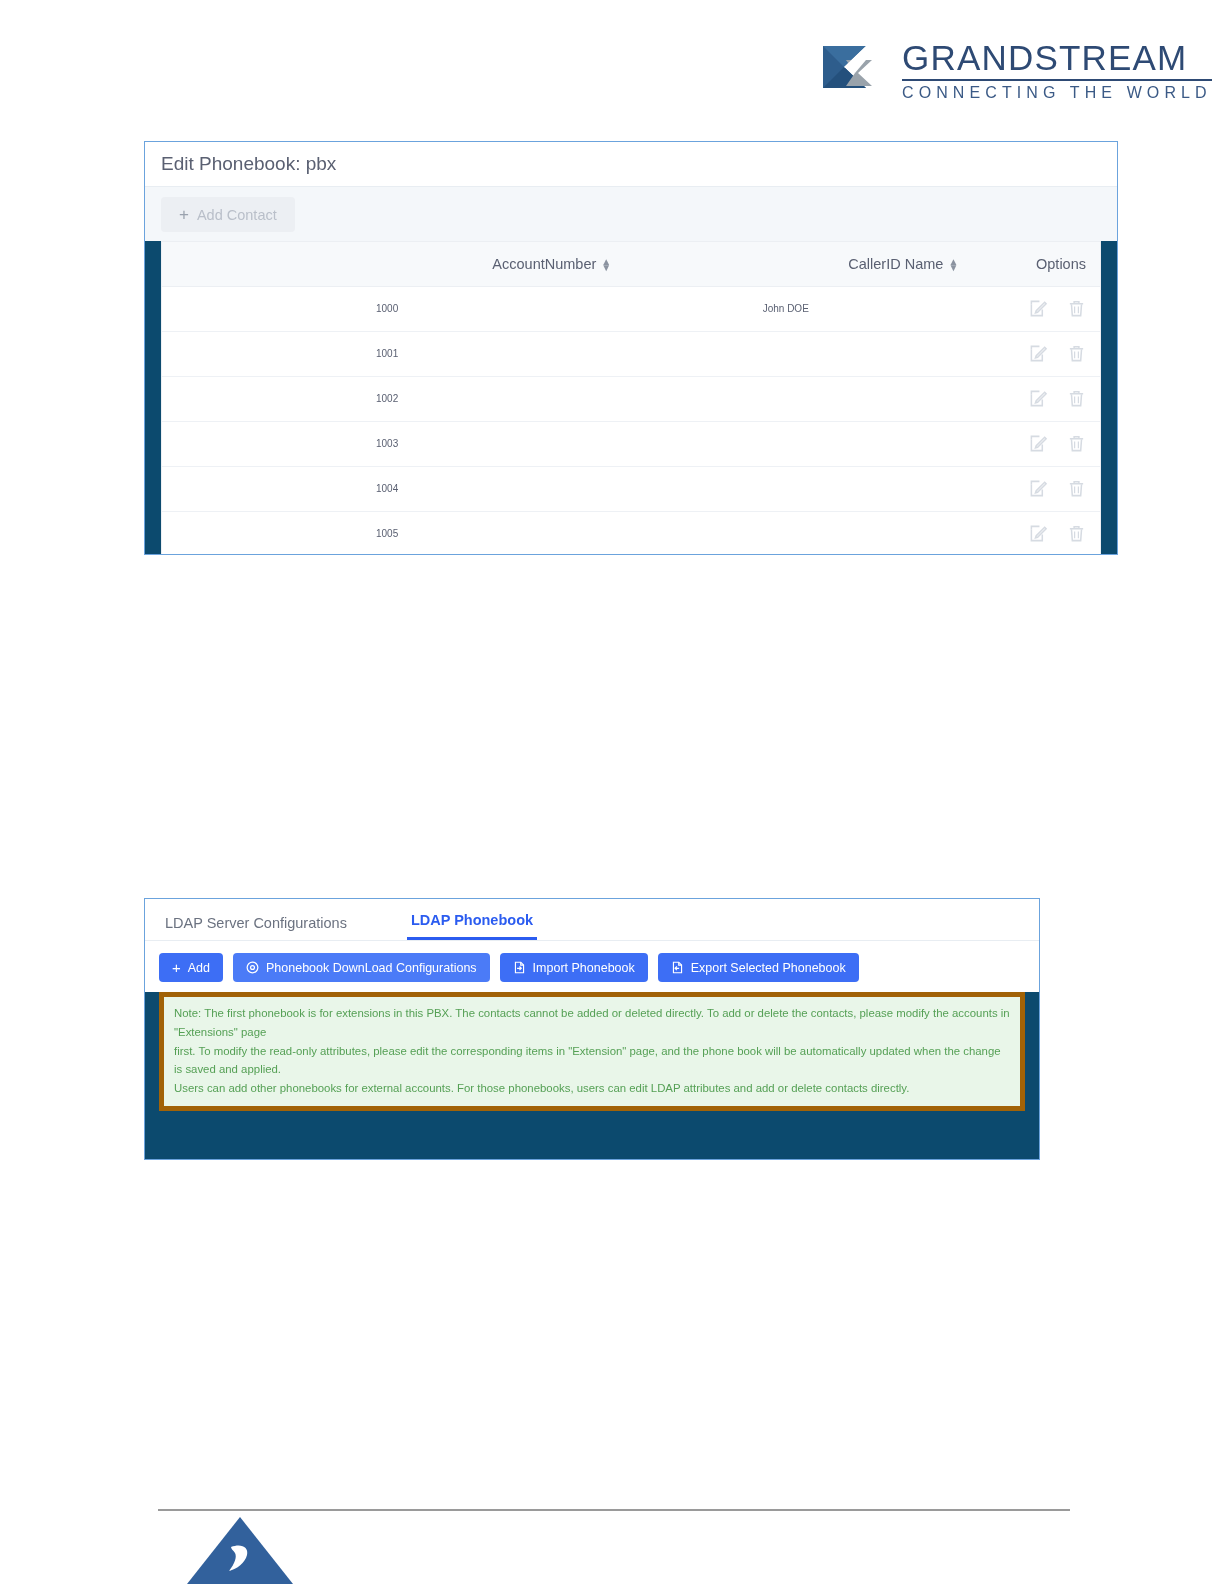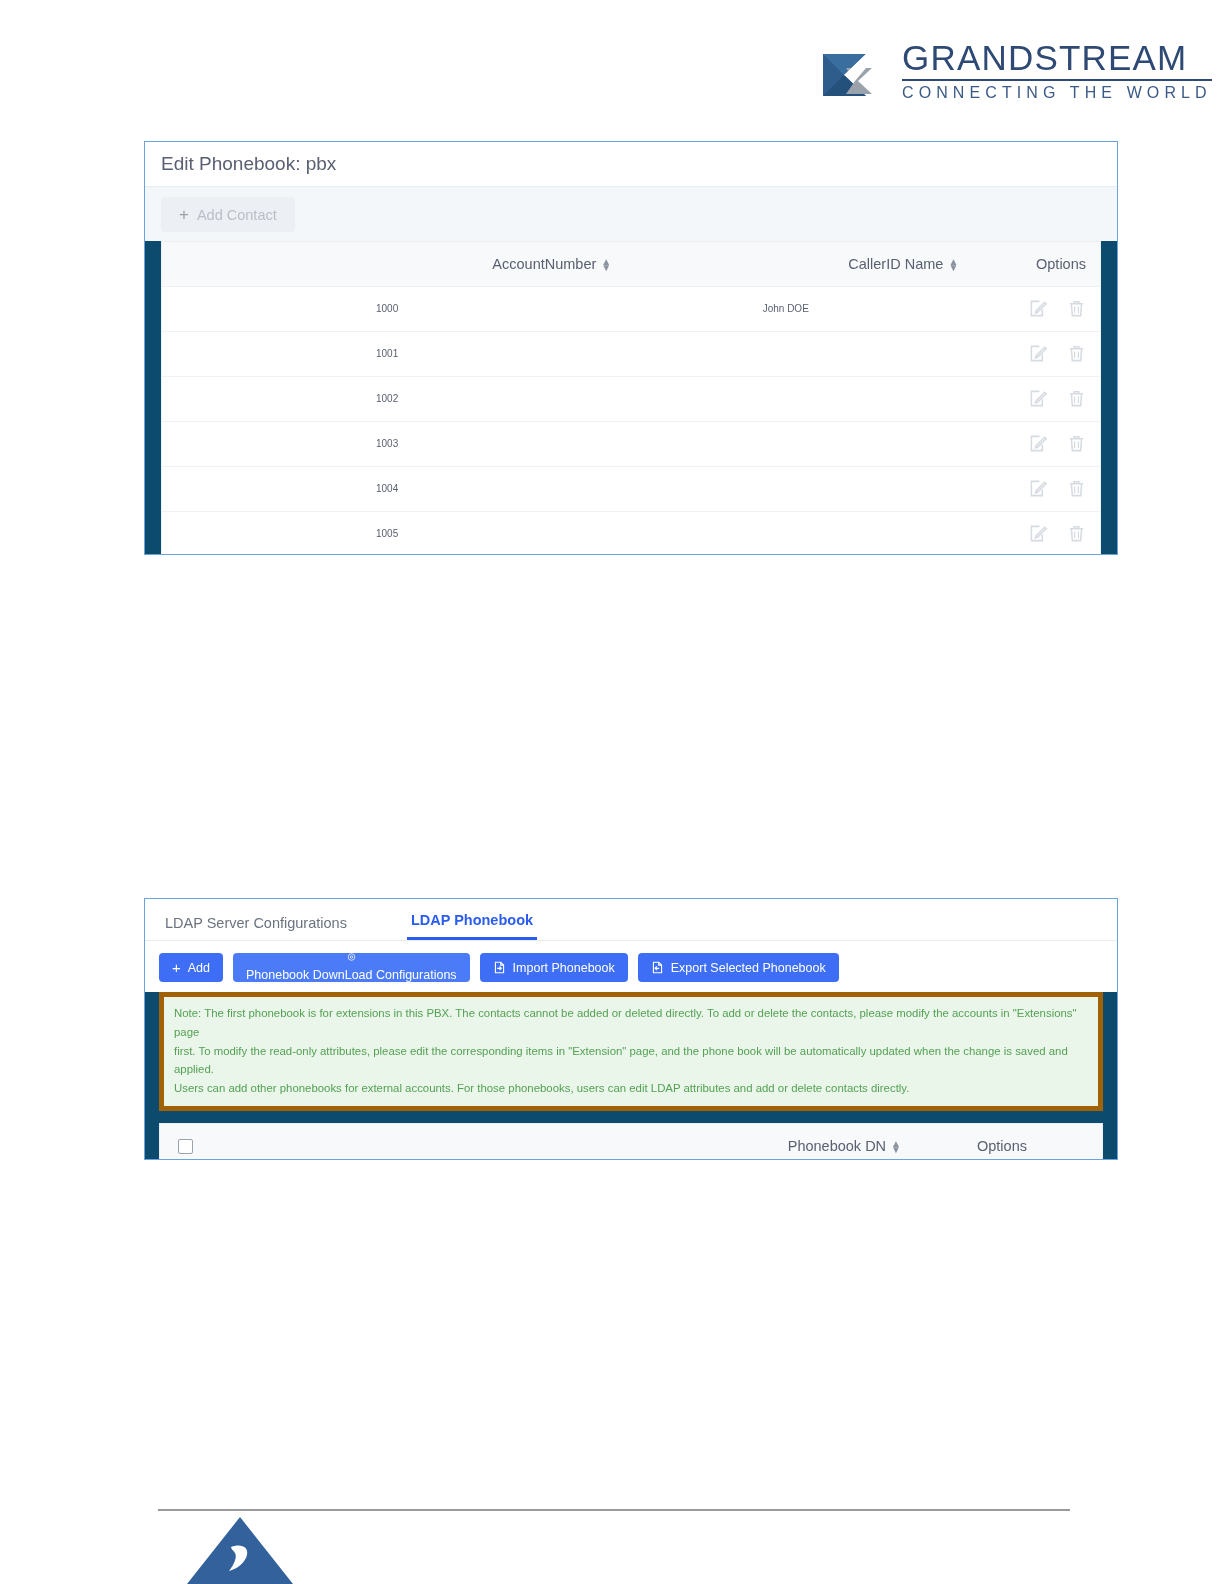--- a/index.html
+++ b/index.html
@@ -8,21 +8,21 @@
     width:1224px; height:1584px;
     background:#ffffff;
     font-family:"Liberation Sans", sans-serif;
     color:#4a4f5c;
     position:relative;
     overflow:hidden;
   }
 
   
   .page-header { position:absolute; top:40px; right:62px; width:340px; height:64px; }
-  .gs-logo { display:flex; align-items:flex-end; gap:14px; }
+  .gs-logo { display:flex; align-items:flex-start; gap:14px; }
   .gs-mark { width:66px; height:54px; flex:none; }
   .gs-wordmark { display:flex; flex-direction:column; justify-content:center; }
   .gs-name {
     font-family:"Liberation Sans", sans-serif;
     font-size:35px; letter-spacing:1.2px; font-weight:400;
     color:#2e4a74; line-height:1.0; white-space:nowrap;
   }
   .gs-rule { height:2px; background:#2e4a74; margin:4px 0 3px 0; }
   .gs-tag {
     font-size:16px; letter-spacing:5.1px; color:#3b5a86;
@@ -85,39 +85,39 @@
   .sort-arrows i { display:block; font-style:normal; }
 
   .opt-cell { text-align:right !important; padding-right:14px; }
   .icon-btn {
     display:inline-block; vertical-align:middle; margin-left:16px;
     width:19px; height:19px;
   }
   .icon-btn svg { display:block; width:19px; height:19px; }
 
   
-  #panel-ldap { left:144px; top:898px; width:974px; height:262px; }
+  #panel-ldap { left:144px; top:898px; width:896px; height:262px; }
   .tabs { display:flex; align-items:flex-end; height:42px; padding:0 16px; background:#fff;
           border-bottom:1px solid #e8edf2; }
   .tab {
     font-size:14.5px; color:#6b7280; padding:0 4px 9px 4px; margin-right:56px;
     cursor:pointer; white-space:nowrap;
   }
   .tab.active { color:#2b5cf0; font-weight:bold; border-bottom:3px solid #2b5cf0; }
 
   .btnbar { padding:12px 14px 10px 14px; display:flex; gap:10px; background:#fff; }
   .btn-primary {
     display:inline-flex; align-items:center; gap:7px;
     background:#3d6ef5; border:none; border-radius:4px;
     height:29px; padding:0 13px;
     color:#ffffff; font-size:12.5px;
     font-family:"Liberation Sans", sans-serif;
     white-space:nowrap; cursor:pointer;
   }
-  .btn-primary.light { background:#4b7bf7;flex-direction:column; }
+  .btn-primary.light { background:#4b7bf7; }
   .btn-primary svg { width:13px; height:13px; display:block; }
   .btn-primary .plus { font-size:15px; line-height:1; }
 
   .note {
     margin:0 14px; background:#e9f6e9; border:5px solid #a16207;
     padding:7px 10px 8px 10px;
     color:#55a055; font-size:11.4px; line-height:1.65;
   }
   .note p { margin:0; }
 
@@ -356,40 +356,19 @@
       <span>Export Selected Phonebook</span>
     </button>
   </div>
 
   <div class="note">
     <p>Note: The first phonebook is for extensions in this PBX. The contacts cannot be added or deleted directly. To add or delete the contacts, please modify the accounts in "Extensions" page</p>
     <p>first. To modify the read-only attributes, please edit the corresponding items in "Extension" page, and the phone book will be automatically updated when the change is saved and applied.</p>
     <p>Users can add other phonebooks for external accounts. For those phonebooks, users can edit LDAP attributes and add or delete contacts directly.</p>
   </div>
 
-  <div class="ldap-tablewrap">
-    <table class="grid">
-      <colgroup>
-          <col style="width:62px">
-          <col>
-          <col style="width:200px">
-        </colgroup>
-      <thead>
-        <tr>
-          <th class="cell-chk">
-            <span class="chk"></span>
-          </th>
-          <th>
-            <span>Phonebook DN</span><span class="sort-arrows"><i>▲</i><i>▼</i></span>
-          </th>
-          <th class="opt-cell-c">Options</th>
-        </tr>
-      </thead>
-
-    </table>
-  </div>
 </div>
 
 <div class="footer-rule"></div>
 <svg class="footer-logo" viewBox="0 0 110 69">
   <path d="M55 2 L108 69 L2 69 Z" fill="#32619c"></path>
   <path d="M46 32 C56 28 64 32 62 40 C60 48 52 54 44 56 C50 48 52 42 50 38 C48 35 46 34 46 32 Z" fill="#ffffff"></path>
 </svg>
 
 </body></html>

